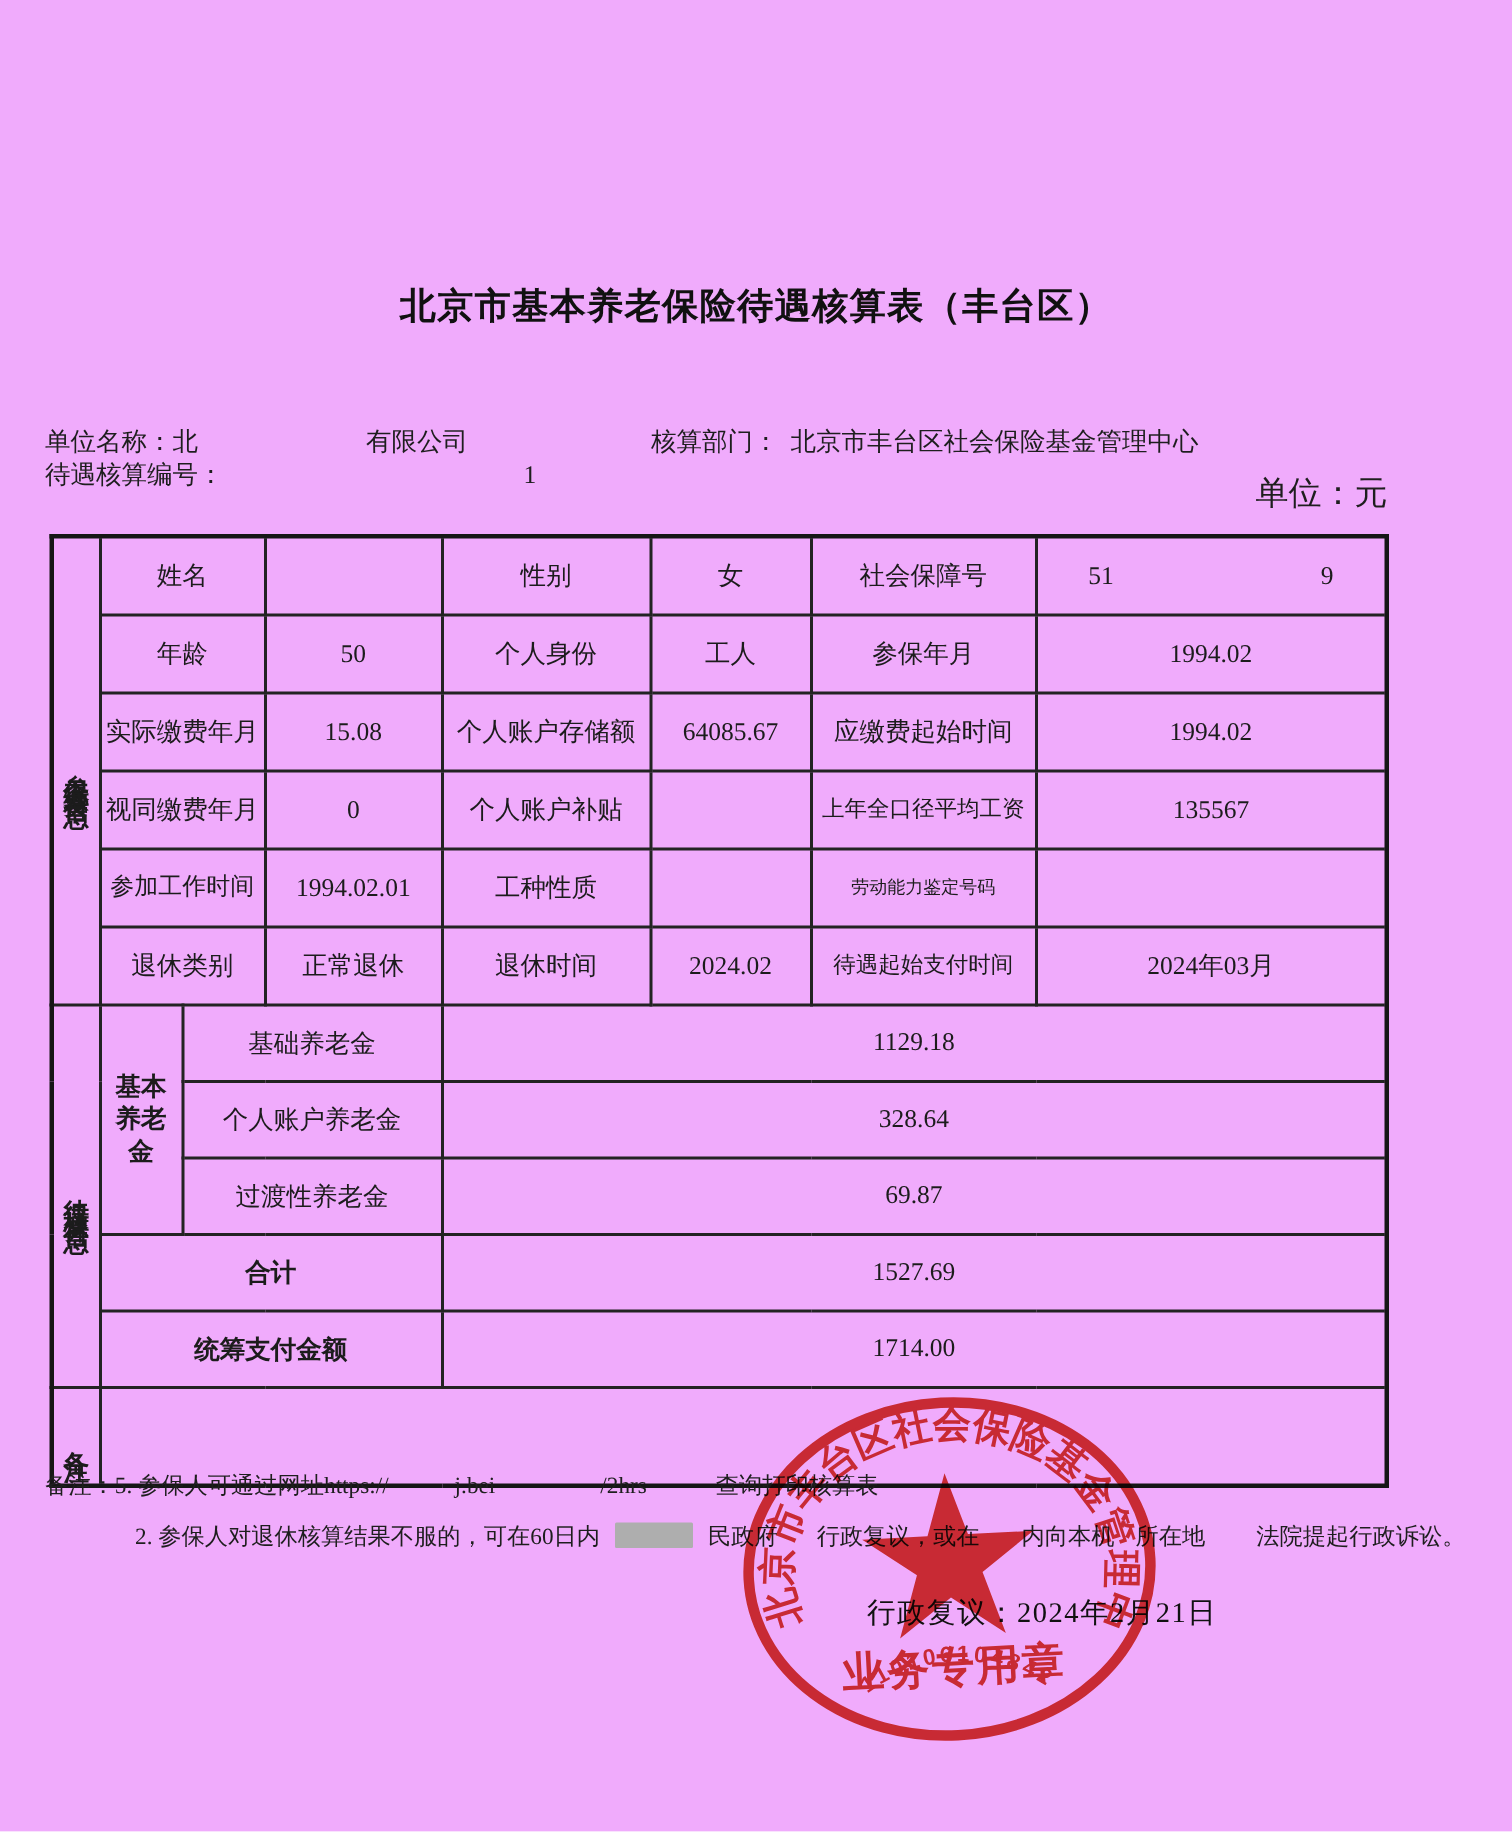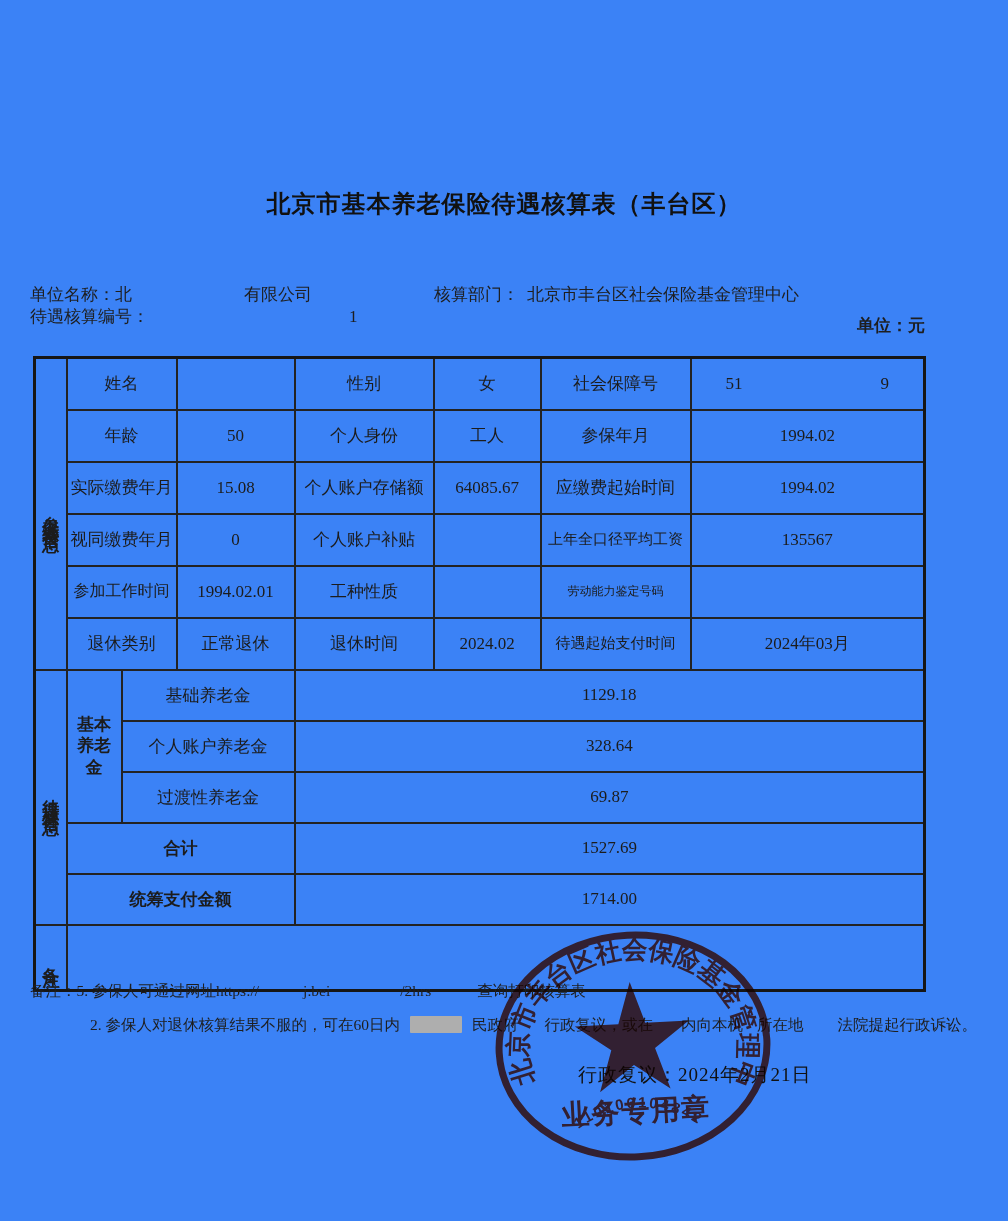--- a/index.html
+++ b/index.html
@@ -1,27 +1,27 @@
 <!DOCTYPE html>
 <html><head>
 <meta charset="utf-8">
 <style>
   html,body{margin:0;padding:0;background:#fff;}
   .page{
-    position:relative; width:1008px; height:1221px; background:#3b82f6;
+    position:relative; width:1008px; height:1221px; background:#f0abfc;
     font-family:"Liberation Serif","DejaVu Serif",serif; color:#1e1e1e; overflow:hidden;
   }
   .title{
     position:absolute; top:188px; left:0; width:100%; text-align:center;
     font-family:"Liberation Sans","DejaVu Sans",sans-serif; font-weight:bold;
     font-size:24px; letter-spacing:1px; color:#111;
   }
   .meta-row{position:absolute; left:30px; font-size:17px; white-space:nowrap;}
   .gap{display:inline-block;}
-  .unit-label{position:absolute; top:314px; right:83px; font-size:17px;font-weight:bold;}
+  .unit-label{position:absolute; top:314px; right:83px; font-size:22px;}
   
   table.main{
     position:absolute; left:33px; top:356px; width:890px;
     border-collapse:collapse; table-layout:fixed; border:3px solid #161616;
   }
   table.main td{
     border:2px solid #232323; text-align:center; vertical-align:middle;
     font-size:17px; padding:0 2px; overflow:hidden; color:#1c1c1c;
   }
   tr.h52{height:52px;} tr.h51{height:51px;} tr.h66{height:66px;}

